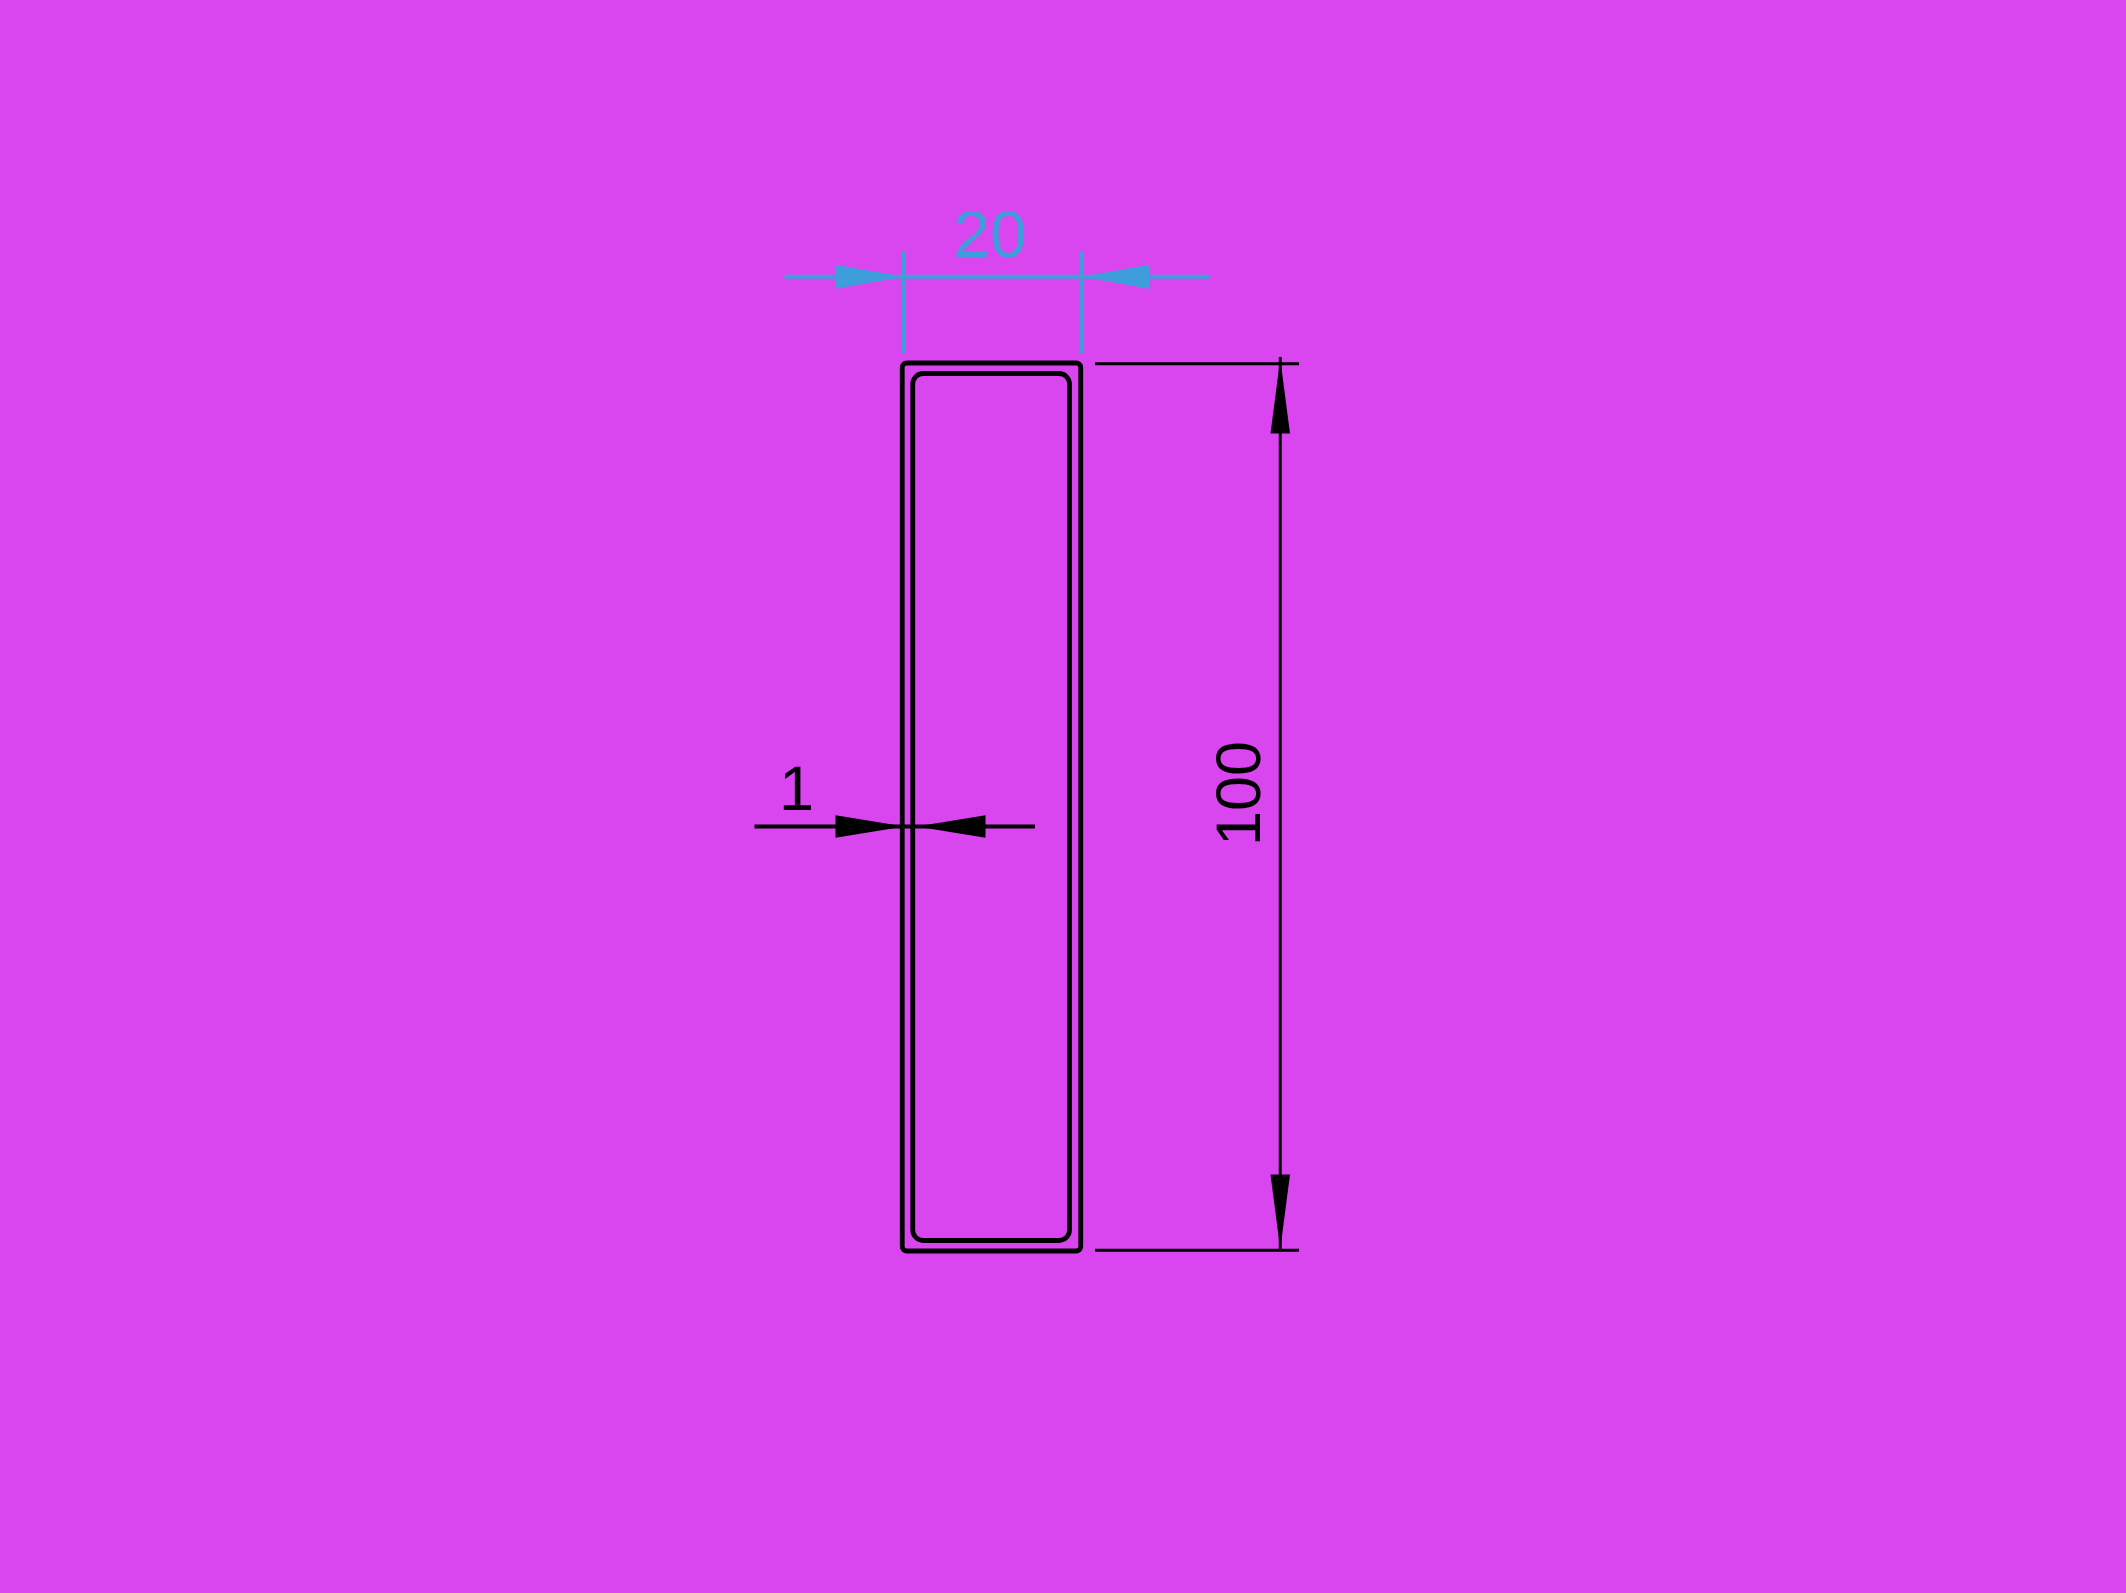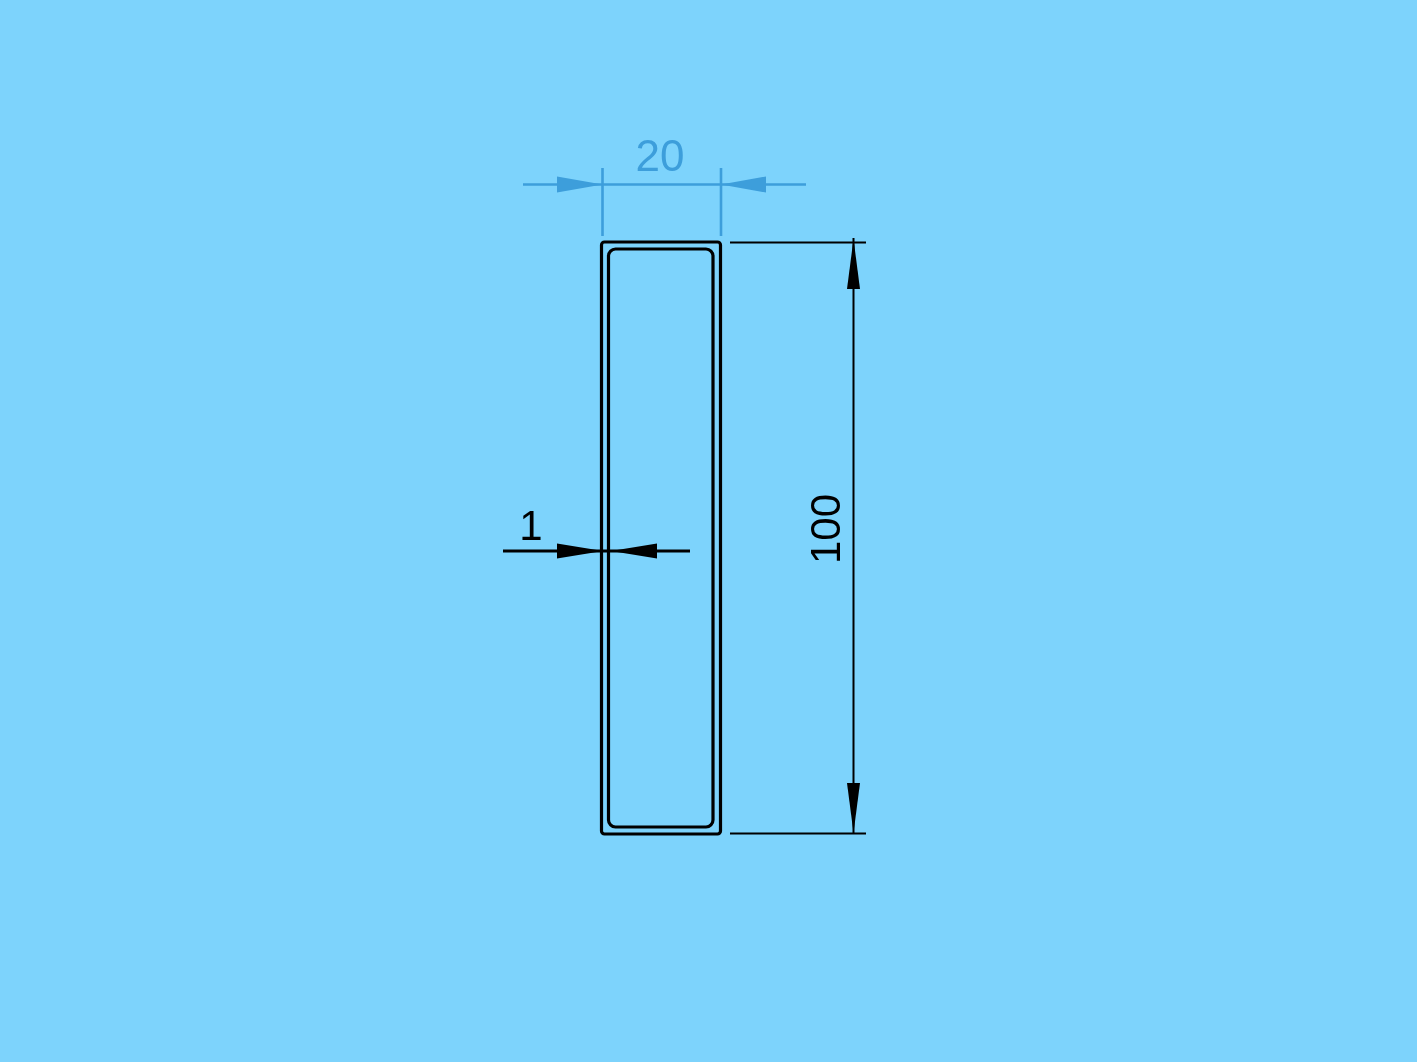--- a/index.html
+++ b/index.html
@@ -7,21 +7,21 @@
     padding: 0;
     background: #ffffff;
     width: 1417px;
     height: 1062px;
     overflow: hidden;
   }
   .stage {
     position: relative;
     width: 1417px;
     height: 1062px;
-    background: #7dd3fc;
+    background: #d946ef;
     font-family: "Liberation Sans", sans-serif;
   }
   svg { display: block; }
 
   
   .tube-line {
     fill: none;
     stroke: #000000;
     stroke-width: 3.2;
     stroke-linejoin: round;

